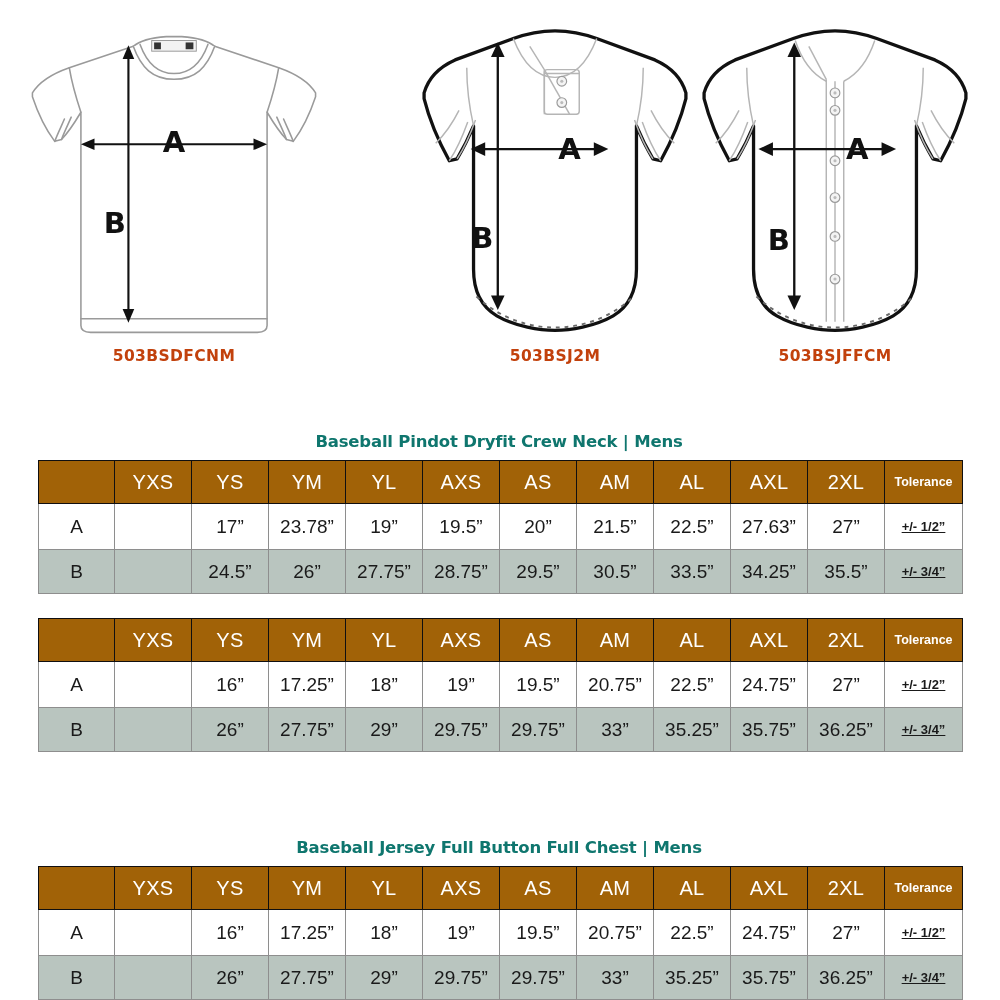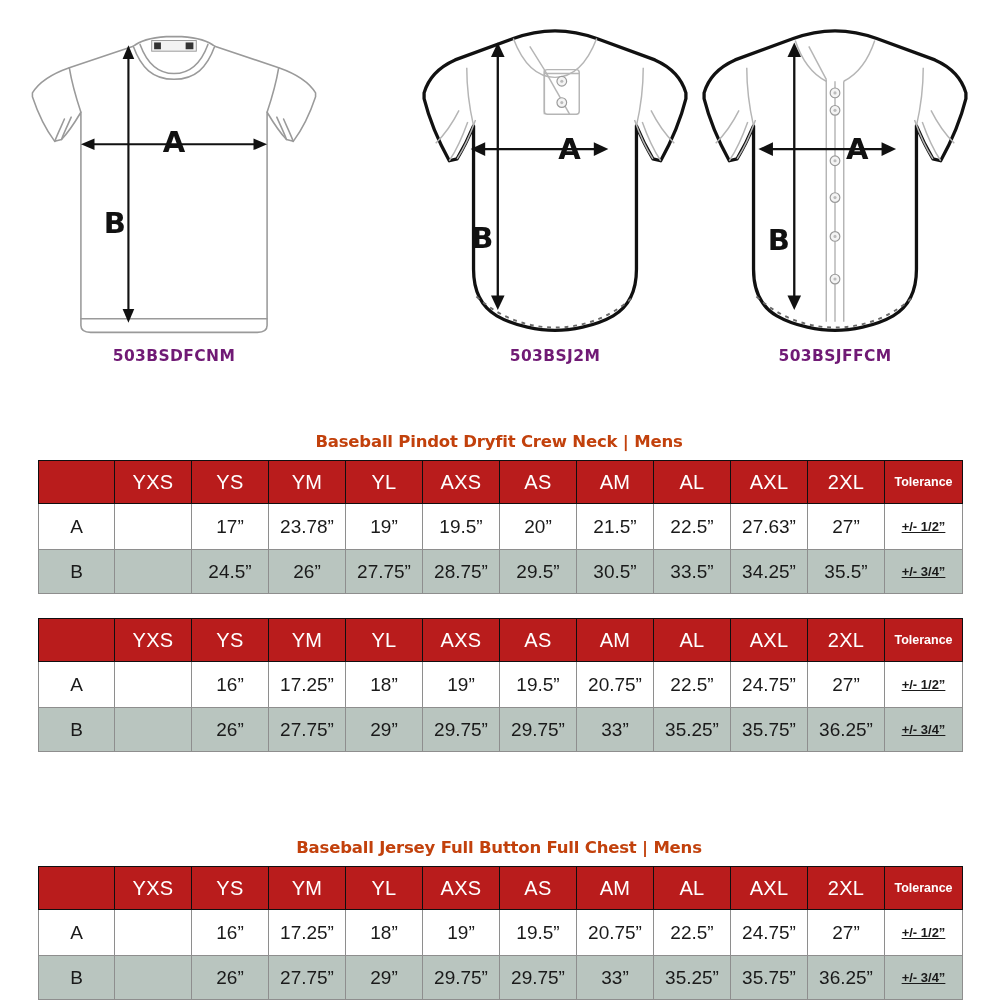--- a/index.html
+++ b/index.html
@@ -38,38 +38,38 @@
   .garment svg {
     display: block;
     width: 100%;
     height: 320px;
   }
   .garment-code {
     text-align: center;
     font-size: 15.5px;
     font-weight: 700;
     letter-spacing: 0.4px;
-    color: #701a75;
+    color: #c2410c;
     font-family: "DejaVu Sans", sans-serif;
     margin-top: 2px;
   }
 
   
   .table-block {
     position: absolute;
     left: 38px;
     width: 922px;
   }
   .table-block.t1 { top: 432px; }
   .table-block.t2 { top: 618px; }
   .table-block.t3 { top: 838px; }
 
   .table-title {
     text-align: center;
-    color: #c2410c;
+    color: #0f766e;
     font-weight: 700;
     font-size: 16.5px;
     letter-spacing: -0.2px;
     font-family: "DejaVu Sans", sans-serif;
     margin: 0 0 8px 0;
     line-height: 20px;
   }
 
   table.size-table {
     border-collapse: collapse;
@@ -82,21 +82,21 @@
     padding: 0;
     height: 42px;
     text-align: center;
     vertical-align: middle;
     font-size: 19px;
     font-weight: 400;
     font-family: "Liberation Sans", sans-serif;
     color: #1a1a1a;
   }
   table.size-table thead th {
-    background: #b91c1c;
+    background: #a16207;
     color: #ffffff;
     border-color: #100f10;
     font-size: 20px;
     font-weight: 400;
     letter-spacing: 0.3px;
   }
   table.size-table thead th.tol-head {
     font-size: 12.5px;
     font-weight: 700;
     letter-spacing: 0;

